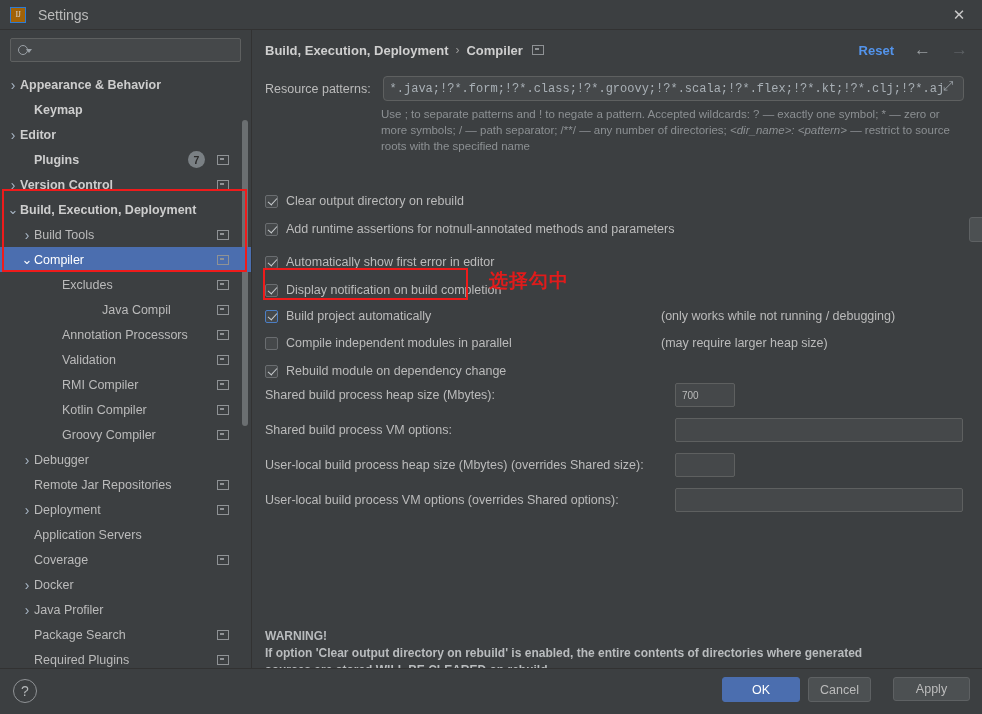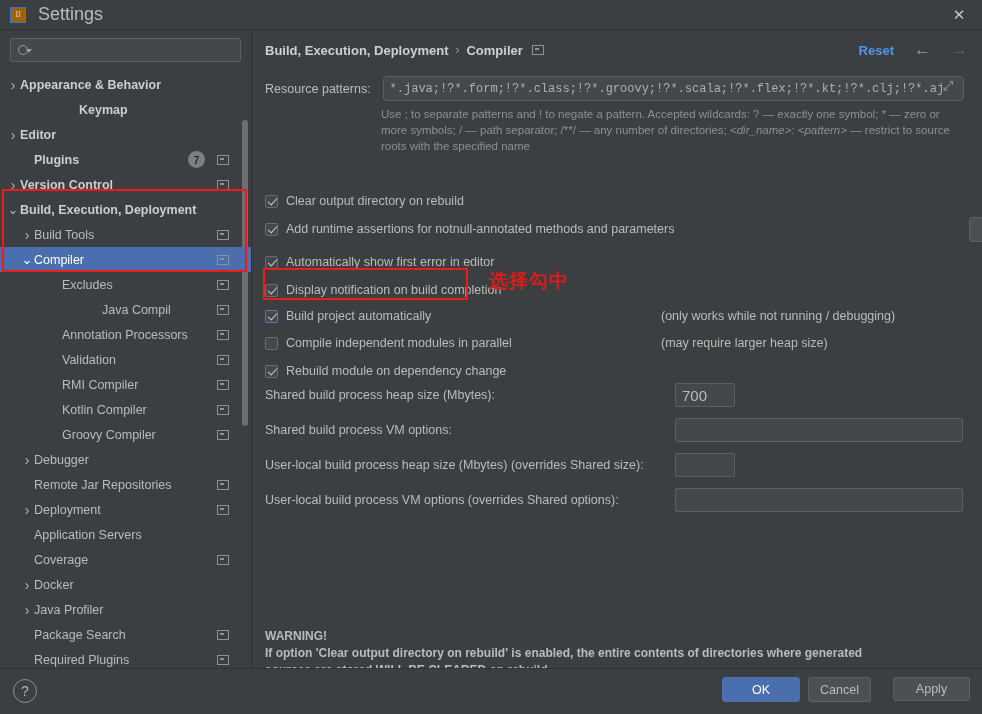--- a/index.html
+++ b/index.html
@@ -23,21 +23,21 @@
     width: 16px; height: 16px; margin-left: 10px;
     border: 1.5px solid #2d7bd4;
     background: #a16207;
     color: #d8d8d8;
     font-size: 8px; line-height: 13px; text-align: center;
     font-family: "Liberation Serif", serif;
     letter-spacing: -0.5px;
     flex: 0 0 auto;
   }
   #title-text {
-    margin-left: 12px; font-size: 18px; color: #bbbbbb;
+    margin-left: 12px; font-size: 14px; color: #bbbbbb;
   }
   #close-btn {
     position: absolute; right: 0; top: 0; width: 46px; height: 30px;
     display: flex; align-items: center; justify-content: center;
     color: #c8c8c8; font-size: 15px; cursor: default;
   }
 
   
   #content {
     position: absolute; top: 30px; left: 0; width: 982px; height: 638px;
@@ -217,21 +217,21 @@
   #cfg-annot-btn {
     position: absolute; left: 716px; top: 187px; width: 167px; height: 25px;
   }
 
   .field-row {
     position: absolute; left: 12px; right: 18px; display: flex; align-items: center;
   }
   .field-label { font-size: 12.5px; color: #bbbbbb; }
   .tbox {
     background: #45484a; border: 1px solid #5e6060; border-radius: 2px;
-    color: #bbbbbb; font-size: 15px;
+    color: #bbbbbb; font-size: 10px;
     font-family: "Liberation Sans", sans-serif;
     padding: 0 6px; outline: none;
   }
 
   #warning {
     position: absolute; left: 12px; top: 598px; right: 18px;
     font-size: 12px; color: #b9bcbe; line-height: 17px; font-weight: bold;
   }
 
   
@@ -290,21 +290,21 @@
         <input id="search-input" type="text" placeholder="" style="">
       </div>
     </div>
     <div id="tree">
       <div id="tree-scroll-track"></div>
       <div id="tree-scroll"></div>
     <div class="tree-row bold" style="padding-left: 6px;">
           <span class="arrow" style="font-size: 14px;">›</span>
           <span class="label">Appearance &amp; Behavior</span>
         </div>
-        <div class="tree-row bold" style="padding-left: 32px; margin-left: 33px;">
+        <div class="tree-row bold" style="padding-left: 20px;">
           <span class="arrow none"></span>
           <span class="label">Keymap</span>
         </div>
         <div class="tree-row bold" style="padding-left: 6px;">
           <span class="arrow" style="font-size: 14px;">›</span>
           <span class="label">Editor</span>
         </div>
         <div class="tree-row bold" style="padding-left: 20px;">
           <span class="arrow none"></span>
           <span class="label">Plugins</span>

